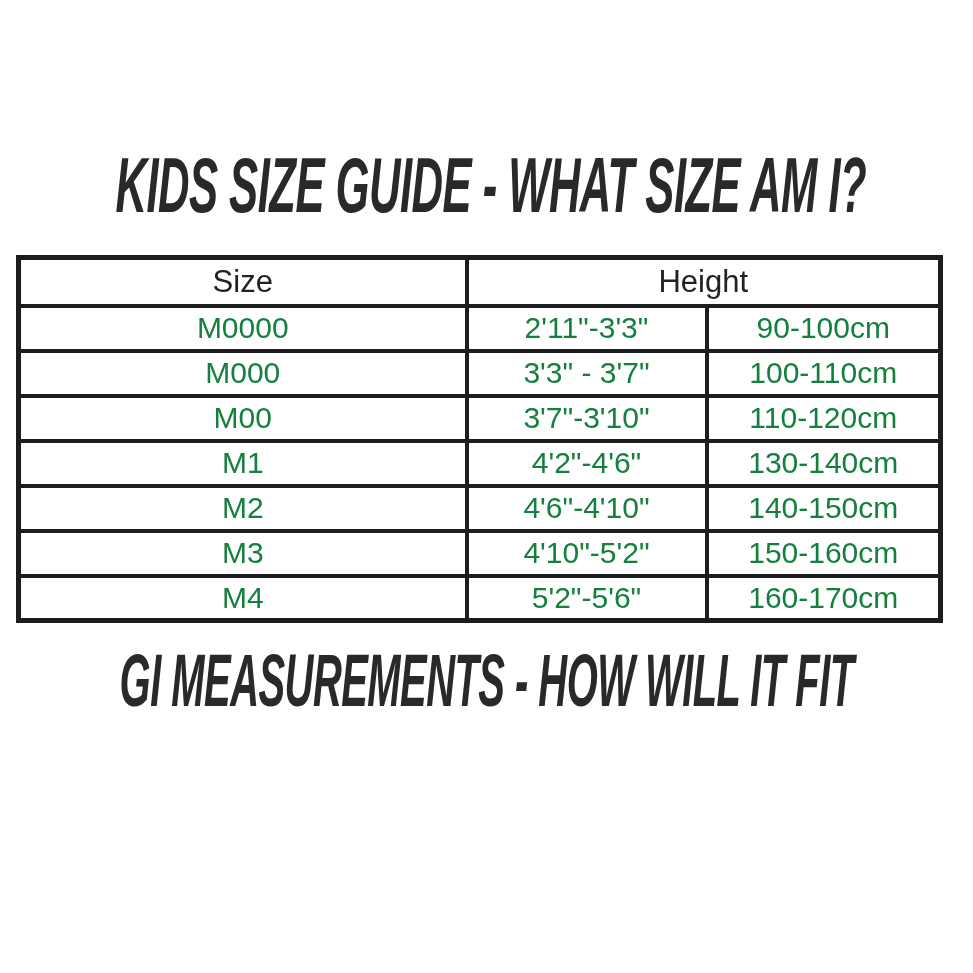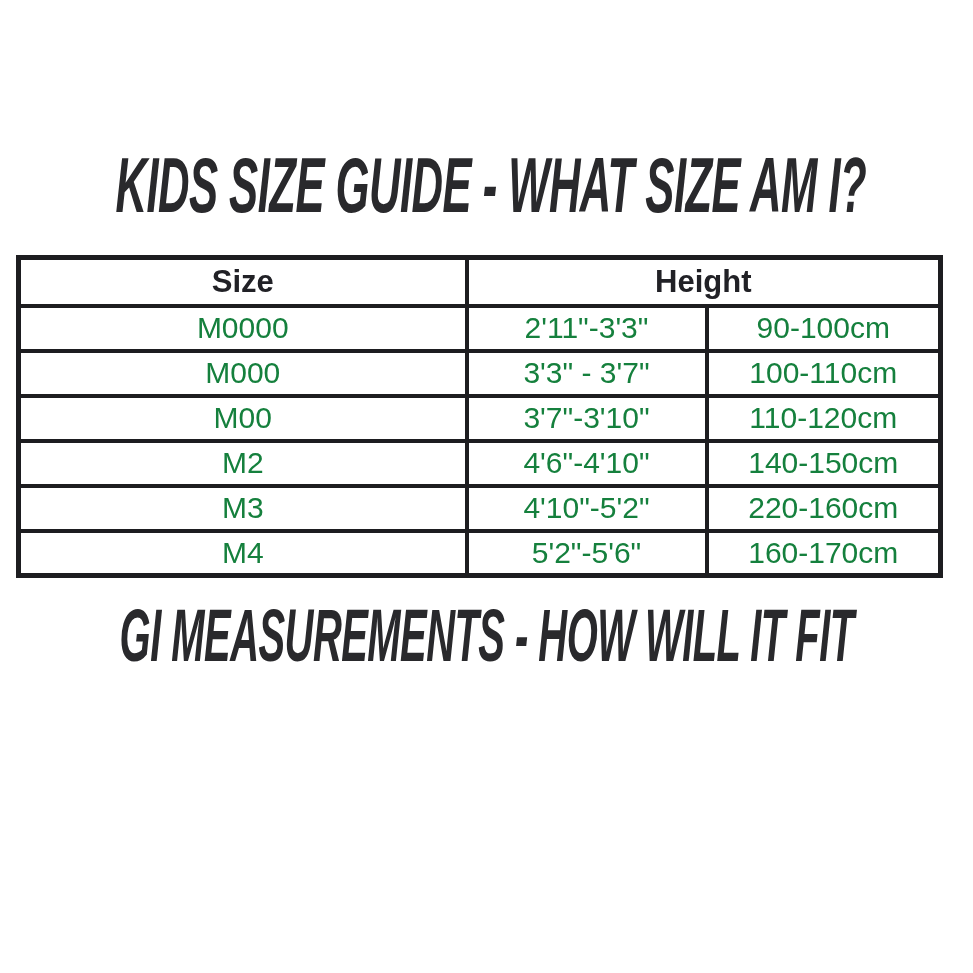--- a/index.html
+++ b/index.html
@@ -62,21 +62,21 @@
   }
   table.size-table { border: 5px solid #1d1d20; }
 
   col.col-size   { width: 448px; }
   col.col-ft     { width: 240px; }
   col.col-cm     { width: 234px; }
 
   table.size-table th {
     height: 48px;
     font-size: 31px;
-    font-weight: bold;
+    font-weight: normal;
     color: #212126;
   }
   table.size-table td {
     height: 45px;
     font-size: 30px;
     font-weight: normal;
     color: #15803d;
   }
 </style>
 </head>
@@ -110,28 +110,33 @@
         <td>M000</td>
         <td>3'3" - 3'7"</td>
         <td>100-110cm</td>
       </tr>
       <tr>
         <td>M00</td>
         <td>3'7"-3'10"</td>
         <td>110-120cm</td>
       </tr>
       <tr>
+        <td>M1</td>
+        <td>4'2"-4'6"</td>
+        <td>130-140cm</td>
+      </tr>
+      <tr>
         <td>M2</td>
         <td>4'6"-4'10"</td>
         <td>140-150cm</td>
       </tr>
       <tr>
         <td>M3</td>
         <td>4'10"-5'2"</td>
-        <td>220-160cm</td>
+        <td>150-160cm</td>
       </tr>
       <tr>
         <td>M4</td>
         <td>5'2"-5'6"</td>
         <td>160-170cm</td>
       </tr>
     </tbody>
   </table>
 
   <div class="display-row footer-row">

